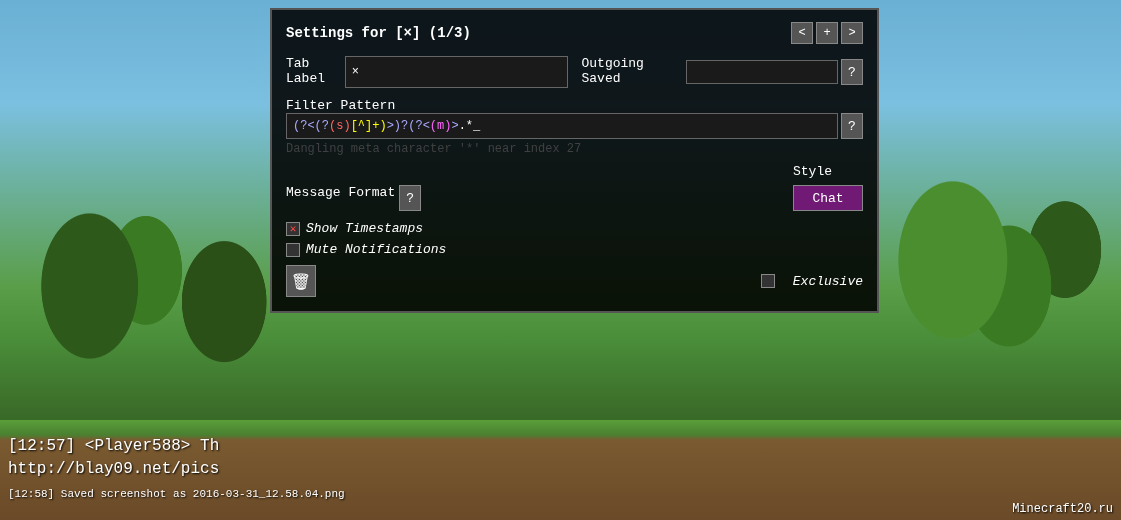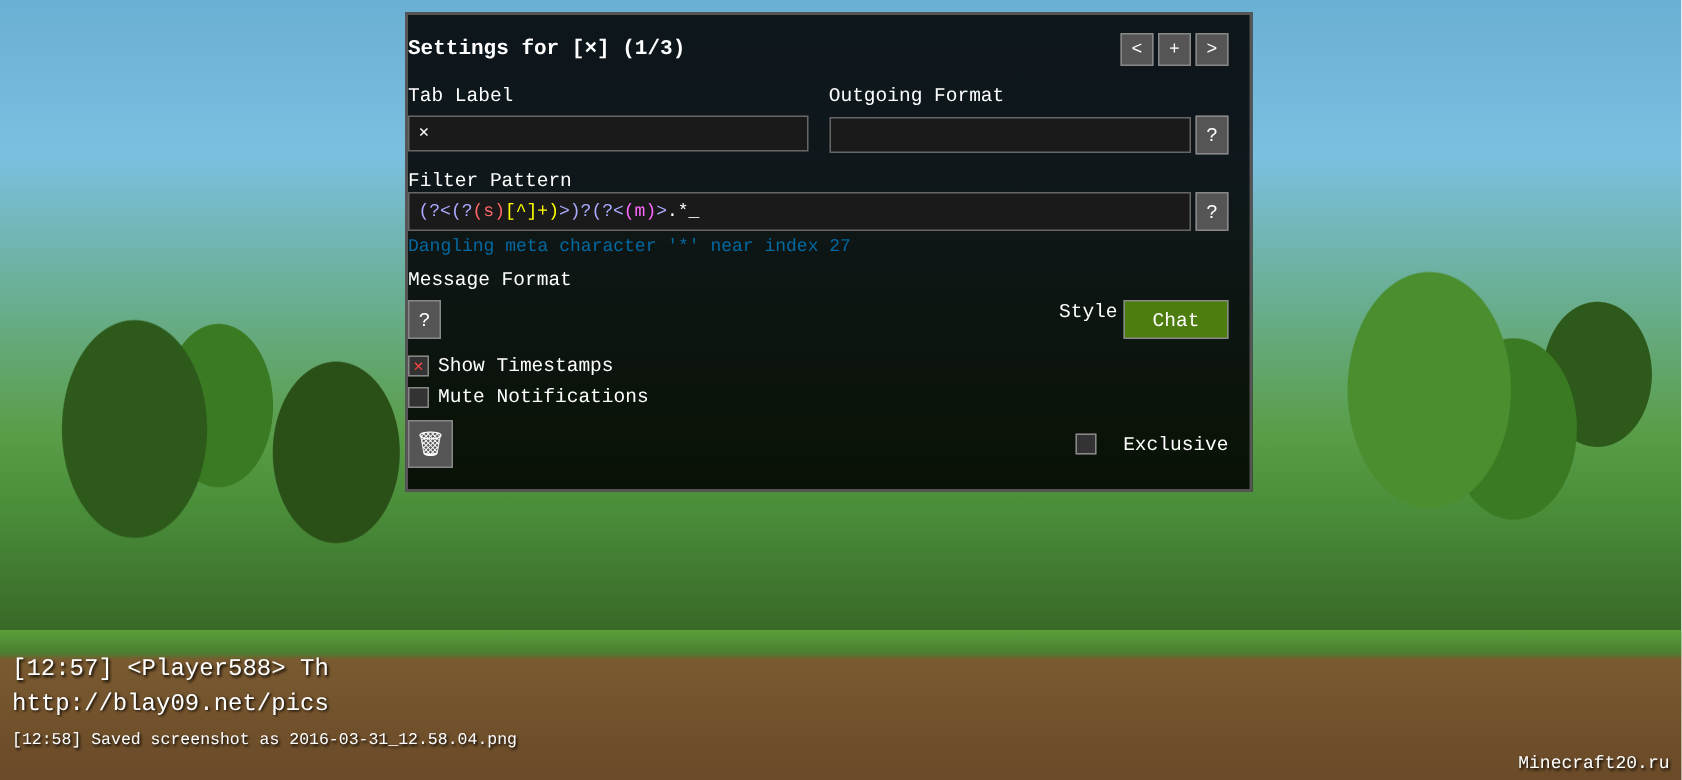--- a/index.html
+++ b/index.html
@@ -84,24 +84,24 @@
       color: #ffffff;
       text-shadow: 1px 1px 2px #000;
       text-align: center;
     }
 
     
     .dialog {
       position: absolute;
       top: 8px;
       left: 270px;
-      width: 565px;
+      width: 609px;
       background: rgba(0, 0, 0, 0.88);
       border: 2px solid #555;
-      padding: 12px 14px 14px 0;
+      padding: 12px 14px 14px 14px;
       color: #ffffff;
       font-family: 'Courier New', monospace;
       font-size: 13px;
     }
 
     .dialog-title-bar {
       display: flex;
       align-items: center;
       justify-content: space-between;
       margin-bottom: 12px;
@@ -133,21 +133,21 @@
     }
 
     .form-row {
       display: flex;
       gap: 14px;
       margin-bottom: 10px;
     }
 
     .form-group {
       display: flex;
-      flex-direction: column;
+      flex-direction: row;
       gap: 4px;
     }
 
     .form-group.half {
       flex: 1;
     }
 
     .form-label {
       font-size: 13px;
       color: #ffffff;
@@ -207,40 +207,40 @@
       font-family: 'Courier New', monospace;
       font-size: 12px;
       padding: 4px 6px;
       display: flex;
       align-items: center;
       min-height: 26px;
       position: relative;
     }
 
     .error-text {
-      color: #0369a1;
+      color: #404040;
       font-family: 'Courier New', monospace;
       font-size: 12px;
       margin: 3px 0 8px 0;
     }
 
     .message-format-row {
       display: flex;
       margin-bottom: 10px;
       align-items: flex-end;
     }
 
     .style-group {
       display: flex;
-      flex-direction: row;
+      flex-direction: column;
       gap: 4px;
     }
 
     .chat-btn {
-      background: #4d7c0f;
+      background: #701a75;
       border: 1px solid #888;
       color: #fff;
       font-family: 'Courier New', monospace;
       font-size: 13px;
       padding: 4px 16px;
       cursor: pointer;
       min-width: 70px;
       height: 26px;
     }
 
@@ -265,20 +265,21 @@
       flex-shrink: 0;
     }
 
     .checkbox-icon.checked {
       color: #ff4444;
     }
 
     .checkbox-label {
       font-size: 13px;
       color: #ffffff;
+      font-style: italic;
     }
 
     .bottom-row {
       display: flex;
       justify-content: space-between;
       align-items: center;
       margin-top: 8px;
     }
 
     .delete-btn {
@@ -332,21 +333,21 @@
       <button class="title-btn">&gt;</button>
     </div>
   </div>
 
   <div class="form-row">
     <div class="form-group half">
       <span class="form-label">Tab Label</span>
       <input class="text-input full-width" type="text" value="×" style="">
     </div>
     <div class="form-group half">
-      <span class="form-label">Outgoing Format</span>
+      <span class="form-label">Outgoing Saved</span>
       <div class="input-with-btn">
         <input class="text-input full-width" type="text" style="">
         <button class="help-btn">?</button>
       </div>
     </div>
   </div>
 
   <div class="filter-section">
     <span class="form-label">Filter Pattern</span>
     <div class="filter-input-row">

